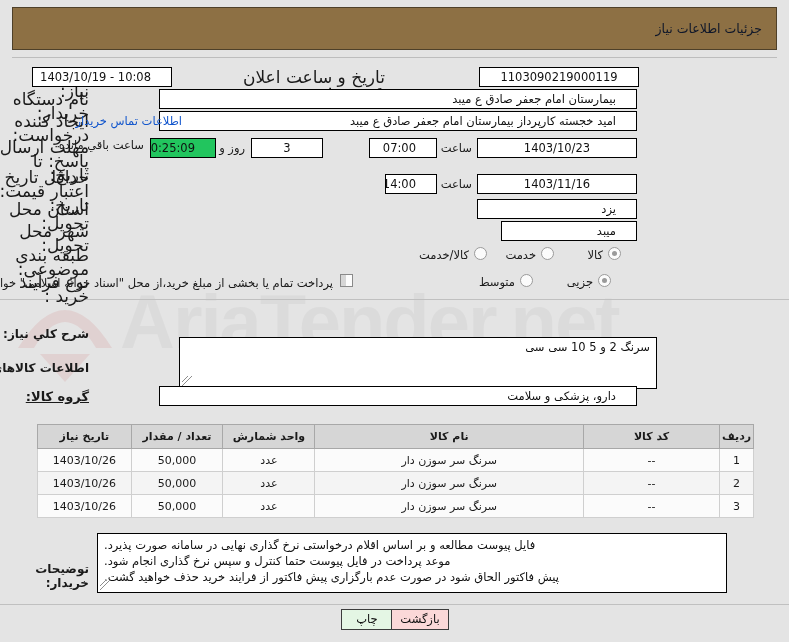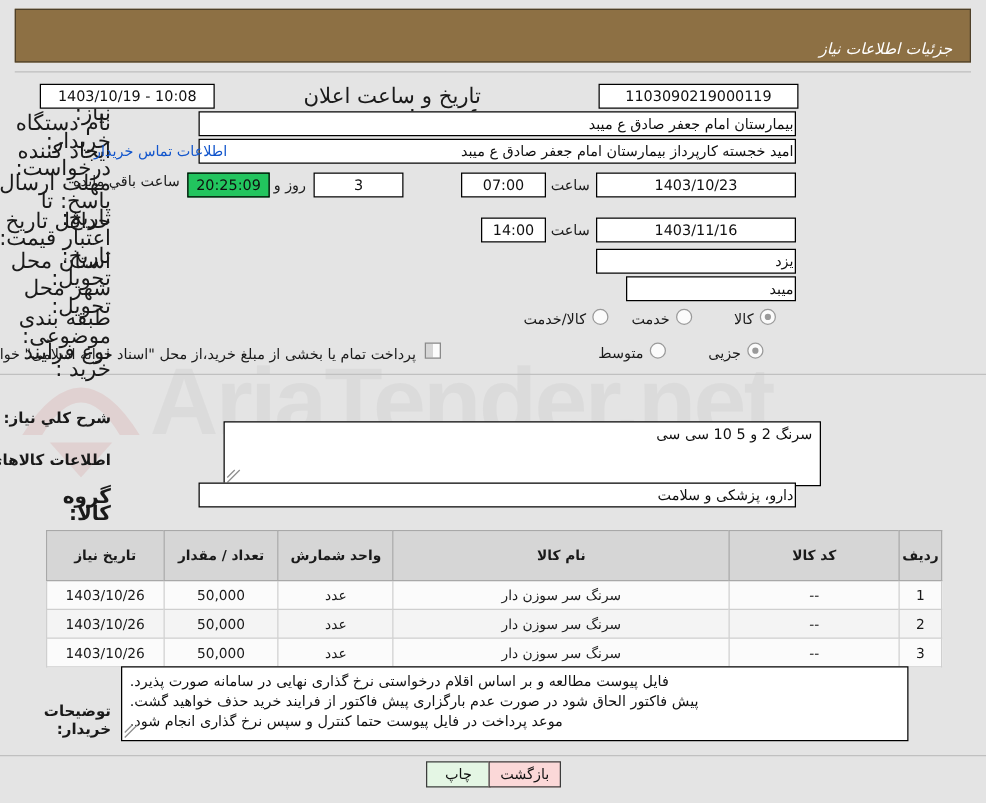--- a/index.html
+++ b/index.html
@@ -42,25 +42,24 @@
   #page-header {
     position: absolute;
     left: 12px; top: 7px;
     width: 765px; height: 43px;
     background: #8d7044;
     border: 1px solid #4e4029;
     z-index: 3;
   }
   #page-header .title {
     position: absolute;
-    right: 14px; top: 23px;
-    color: #ffffff;
+    right: 14px; top: 13px;
+    color: #0f172a;
     font-size: 12.5px;
     font-family: "DejaVu Sans", sans-serif;
-    font-style: italic;
   }
 
   #top-rule {
     position: absolute;
     left: 12px; top: 57px; width: 765px;
     border-top: 1px solid #bdbdbd;
     z-index: 2;
   }
 
   
@@ -77,21 +76,21 @@
 
   .fld {
     position: absolute;
     background: #ffffff;
     border: 1px solid #000000;
     font-size: 11.5px;
     color: #101010;
     text-align: center;
     line-height: 18px;
     height: 20px;
-    padding: 0 1px;
+    padding: 0 20px;
     font-family: "DejaVu Sans", sans-serif;
     white-space: nowrap;
     overflow: hidden;
     z-index: 2;
   }
   .fld.rtlv { text-align: right; direction: rtl; }
   .fld.cream { background: #22c55e; }
 
   .smalltxt {
     position: absolute;
@@ -177,21 +176,21 @@
     font-size: 11px;
     background: #ffffff;
     z-index: 2;
     font-family: "DejaVu Sans", sans-serif;
   }
   #items-table th {
     background: #d6d6d6;
     border: 1px solid #a8a8a8;
     font-weight: bold;
     color: #1a1a1a;
-    height: 40px;
+    height: 24px;
     font-size: 11px;
     text-align: center;
   }
   #items-table td {
     border: 1px solid #cfcfcf;
     height: 23px;
     text-align: center;
     color: #1a1a1a;
     font-size: 11px;
     background: #f4f4f4;
@@ -287,21 +286,21 @@
 <div class="ta" style="right:132px; top:298px; width:478px; height:52px;margin-top:39px;">
   <span>سرنگ 2 و 5 10 سی سی</span>
   <svg class="grip" viewBox="0 0 12 12">
     <line x1="1" y1="11" x2="11" y2="1" stroke="#8d8d8d" stroke-width="1"></line>
     <line x1="1" y1="7" x2="7" y2="1" stroke="#8d8d8d" stroke-width="1"></line>
   </svg>
 </div>
 
 <div class="lbl bold" style="right:700px; top:361px; width:160px; font-size:12px;">اطلاعات کالاهاي مورد نیاز</div>
 
-<div class="lbl bold" style="right:700px; top:390px; width:70px; font-size:16px;">گروه کالا:</div>
+<div class="lbl bold" style="right:700px; top:390px; width:70px; font-size:13px;text-decoration:underline;">گروه کالا:</div>
 <div class="fld rtlv" style="right:152px; top:386px; width:478px;">دارو، پزشکی و سلامت</div>
 
 <table id="items-table">
   <thead>
     <tr>
       <th style="width:34px;">ردیف</th>
       <th style="width:146px;">کد کالا</th>
       <th style="width:289px;">نام کالا</th>
       <th style="width:96px;">واحد شمارش</th>
       <th style="width:96px;">تعداد / مقدار</th>
@@ -332,22 +331,22 @@
       <td>عدد</td>
       <td>50,000</td>
       <td>1403/10/26</td>
     </tr>
   </tbody>
 </table>
 
 <div class="lbl bold" style="right:700px; top:562px; width:100px; font-size:12px;">توضیحات خریدار:</div>
 <div class="ta center-txt" style="right:62px; top:533px; width:630px; height:60px; line-height:16px; padding-top:3px;">
   <div>فایل پیوست مطالعه و بر اساس اقلام درخواستی نرخ گذاری نهایی در سامانه صورت پذیرد.</div>
+  <div>موعد پرداخت در فایل پیوست حتما کنترل و سپس نرخ گذاری انجام شود.</div>
   <div>پیش فاکتور الحاق شود در صورت عدم بارگزاری پیش فاکتور از فرایند خرید حذف خواهید گشت.</div>
-  <div>موعد پرداخت در فایل پیوست حتما کنترل و سپس نرخ گذاری انجام شود.</div>
   <svg class="grip" viewBox="0 0 12 12">
     <line x1="1" y1="11" x2="11" y2="1" stroke="#8d8d8d" stroke-width="1"></line>
     <line x1="1" y1="7" x2="7" y2="1" stroke="#8d8d8d" stroke-width="1"></line>
   </svg>
 </div>
 
 <div class="hr" style="top:604px;"></div>
 
 <div class="btn print" style="right:396px; top:609px; width:52px;">چاپ</div>
 <div class="btn back" style="right:340px; top:609px; width:58px;">بازگشت</div>

